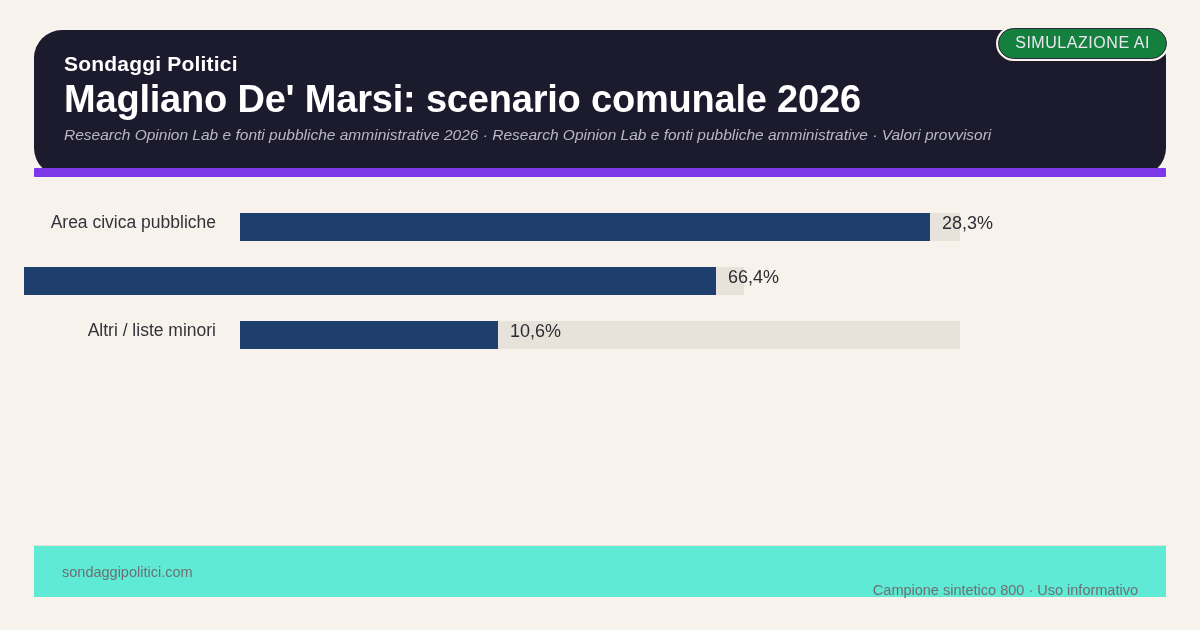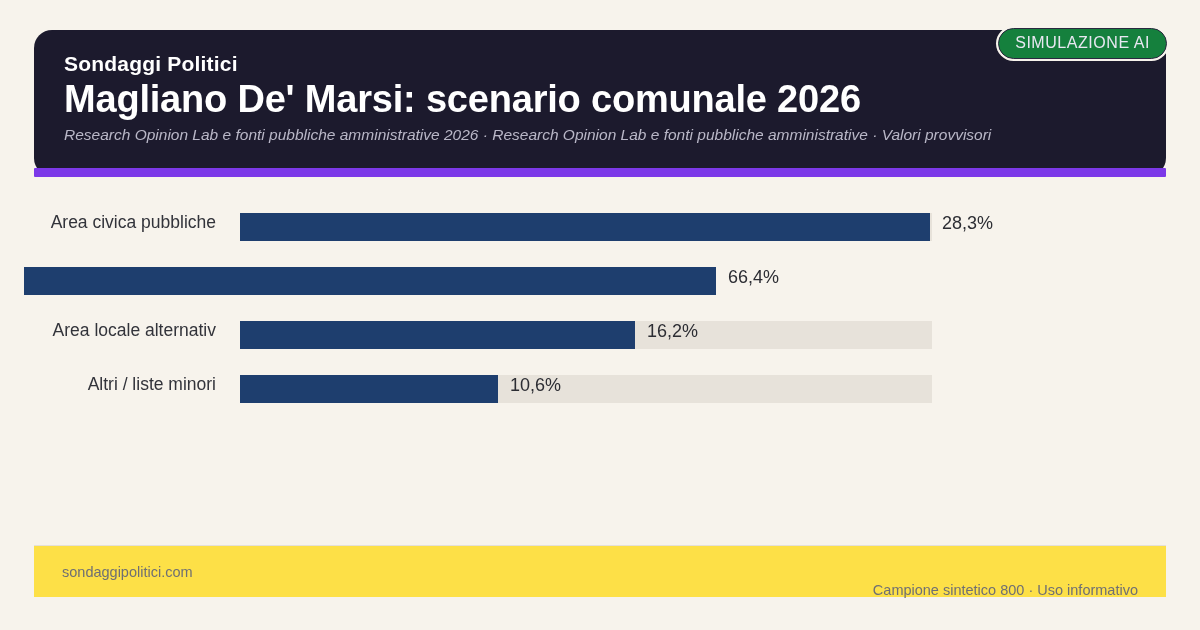--- a/index.html
+++ b/index.html
@@ -28,21 +28,21 @@
     position: absolute;
     left: 34px;
     top: 30px;
     width: 1132px;
     height: 146px;
   }
   .header-card {
     position: absolute;
     inset: 0;
     background: #1c1a2d;
-    border-radius: 18px;
+    border-radius: 28px;
     overflow: hidden;
     padding: 22px 34px 0 30px;
     box-sizing: border-box;
   }
   .kicker {
     color: #ffffff;
     font-size: 21px;
     font-weight: 700;
     letter-spacing: 0.2px;
     line-height: 1.1;
@@ -116,20 +116,21 @@
     color: #32333a;
     white-space: nowrap;
     overflow: hidden;
     line-height: 1.1;
   }
   .bar-area {
     position: relative;
     margin-left: 24px;
     width: 692px;
     height: 20px;
+    padding-left: 28px;
   }
   .track {
     position: absolute;
     left: 0;
     top: 0;
     width: 100%;
     height: 28px;
     background: #e7e2da;
   }
   .fill {
@@ -150,21 +151,21 @@
   }
 
   
   .footer {
     position: absolute;
     left: 34px;
     right: 34px;
     top: 545px;
     height: 52px;
     border-top: 1px solid #e4e0d8;
-    background: #fde047;
+    background: #5eead4;
     display: flex;
     align-items: center;
     justify-content: space-between;
     padding: 0 28px;
     box-sizing: border-box;
   }
   .footer-left {
     font-size: 14.5px;
     color: #6f6f73;
   }
@@ -202,28 +203,20 @@
 
 
     <div class="row">
       <div class="bar-area">
         <div class="track" style="background: rgb(231, 226, 218);"></div>
         <div class="fill" style="width: 692px; background: rgb(30, 62, 110);"></div>
         <div class="value" style="left: 704px;">66,4%</div>
       </div>
     </div>
 
-    <div class="row">
-      <div class="row-label">Area locale alternativ</div>
-      <div class="bar-area">
-        <div class="track" style="background: rgb(231, 226, 218);"></div>
-        <div class="fill" style="width: 395px; background: rgb(30, 62, 110);"></div>
-        <div class="value" style="left: 407px;">16,2%</div>
-      </div>
-    </div>
 
     <div class="row">
       <div class="row-label">Altri / liste minori</div>
       <div class="bar-area">
         <div class="track" style="background: rgb(231, 226, 218);"></div>
         <div class="fill" style="width: 258px; background: rgb(30, 62, 110);"></div>
         <div class="value" style="left: 270px;">10,6%</div>
       </div>
     </div>
 

